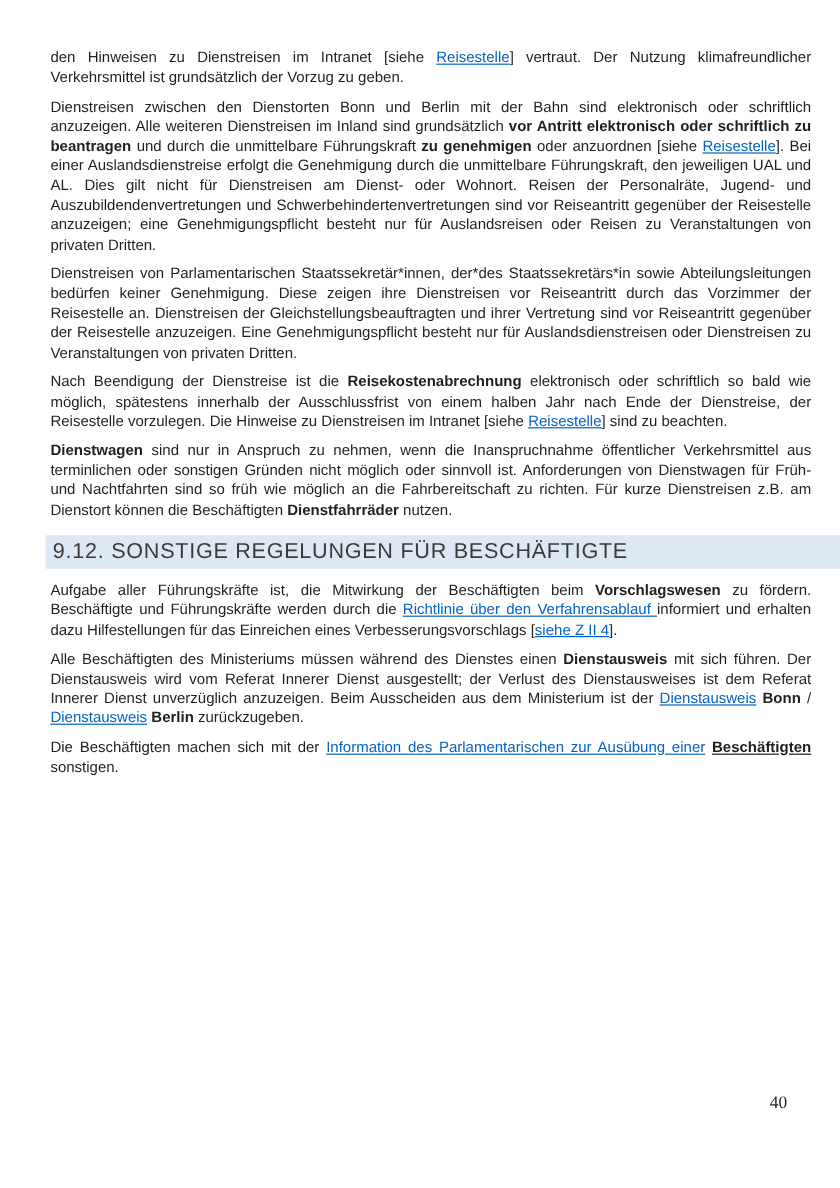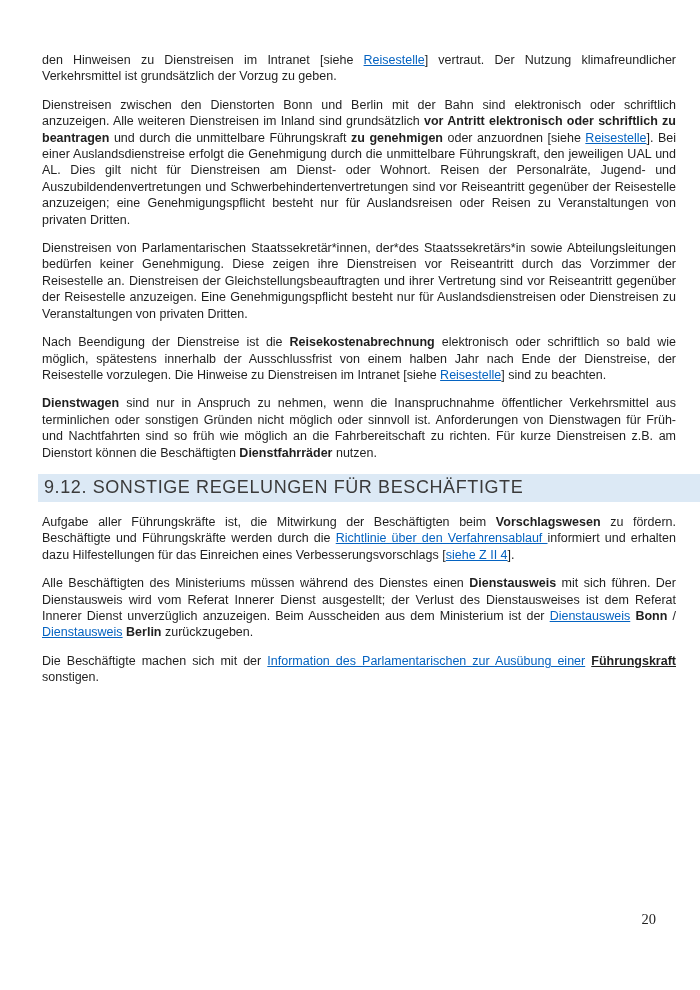--- a/index.html
+++ b/index.html
@@ -24,21 +24,21 @@
     position: absolute;
     left: 42px;
     top: 40px;
     width: 634px;
     font-size: 12.5px;
     line-height: 16.4px;
     color: var(--body-color, #1f1f1f);
     text-align: justify;
   }
   .para {
-    margin: 12px 0 8px 0;
+    margin: 0 0 8px 0;
   }
   .heading {
     background: var(--heading-bg, #dce9f5);
     color: var(--heading-color, #3a3a3a);
     font-size: 18px;
     line-height: 15px;
     letter-spacing: 0.6px;
     padding: 6px 0 7px 6px;
     margin: 13px 0 10px -4px;
     width: 683px;
@@ -74,16 +74,16 @@
 <div class="page">
   <div class="doc-body">
       <p class="para"><span class="run-text">den Hinweisen zu Dienstreisen im Intranet [siehe </span><a class="run-link">Reisestelle</a><span class="run-text">] vertraut. Der Nutzung klimafreundlicher Verkehrsmittel ist grundsätzlich der Vorzug zu geben.</span></p>
       <p class="para"><span class="run-text">Dienstreisen zwischen den Dienstorten Bonn und Berlin mit der Bahn sind elektronisch oder schriftlich anzuzeigen. Alle weiteren Dienstreisen im Inland sind grundsätzlich </span><span class="run-bold">vor Antritt elektronisch oder schriftlich zu beantragen</span><span class="run-text"> und durch die unmittelbare Führungskraft </span><span class="run-bold">zu genehmigen</span><span class="run-text"> oder anzuordnen [siehe </span><a class="run-link">Reisestelle</a><span class="run-text">]. Bei einer Auslandsdienstreise erfolgt die Genehmigung durch die unmittelbare Führungskraft, den jeweiligen UAL und AL. Dies gilt nicht für Dienstreisen am Dienst- oder Wohnort. Reisen der Personalräte, Jugend- und Auszubildendenvertretungen und Schwerbehindertenvertretungen sind vor Reiseantritt gegenüber der Reisestelle anzuzeigen; eine Genehmigungspflicht besteht nur für Auslandsreisen oder Reisen zu Veranstaltungen von privaten Dritten.</span></p>
       <p class="para"><span class="run-text">Dienstreisen von Parlamentarischen Staatssekretär*innen, der*des Staatssekretärs*in sowie Abteilungsleitungen bedürfen keiner Genehmigung. Diese zeigen ihre Dienstreisen vor Reiseantritt durch das Vorzimmer der Reisestelle an. Dienstreisen der Gleichstellungsbeauftragten und ihrer Vertretung sind vor Reiseantritt gegenüber der Reisestelle anzuzeigen. Eine Genehmigungspflicht besteht nur für Auslandsdienstreisen oder Dienstreisen zu Veranstaltungen von privaten Dritten.</span></p>
       <p class="para"><span class="run-text">Nach Beendigung der Dienstreise ist die </span><span class="run-bold">Reisekostenabrechnung</span><span class="run-text"> elektronisch oder schriftlich so bald wie möglich, spätestens innerhalb der Ausschlussfrist von einem halben Jahr nach Ende der Dienstreise, der Reisestelle vorzulegen. Die Hinweise zu Dienstreisen im Intranet [siehe </span><a class="run-link">Reisestelle</a><span class="run-text">] sind zu beachten.</span></p>
       <p class="para"><span class="run-bold">Dienstwagen</span><span class="run-text"> sind nur in Anspruch zu nehmen, wenn die Inanspruchnahme öffentlicher Verkehrsmittel aus terminlichen oder sonstigen Gründen nicht möglich oder sinnvoll ist. Anforderungen von Dienstwagen für Früh- und Nachtfahrten sind so früh wie möglich an die Fahrbereitschaft zu richten. Für kurze Dienstreisen z.B. am Dienstort können die Beschäftigten </span><span class="run-bold">Dienstfahrräder</span><span class="run-text"> nutzen.</span></p>
       <div class="heading">9.12. SONSTIGE REGELUNGEN FÜR BESCHÄFTIGTE</div>
       <p class="para"><span class="run-text">Aufgabe aller Führungskräfte ist, die Mitwirkung der Beschäftigten beim </span><span class="run-bold">Vorschlagswesen</span><span class="run-text"> zu fördern. Beschäftigte und Führungskräfte werden durch die </span><a class="run-link">Richtlinie über den Verfahrensablauf </a><span class="run-text">informiert und erhalten dazu Hilfestellungen für das Einreichen eines Verbesserungsvorschlags [</span><a class="run-link">siehe Z II 4</a><span class="run-text">].</span></p>
       <p class="para"><span class="run-text">Alle Beschäftigten des Ministeriums müssen während des Dienstes einen </span><span class="run-bold">Dienstausweis</span><span class="run-text"> mit sich führen. Der Dienstausweis wird vom Referat Innerer Dienst ausgestellt; der Verlust des Dienstausweises ist dem Referat Innerer Dienst unverzüglich anzuzeigen. Beim Ausscheiden aus dem Ministerium ist der </span><a class="run-link">Dienstausweis</a><span class="run-text"> </span><span class="run-bold">Bonn</span><span class="run-text"> / </span><a class="run-link">Dienstausweis</a><span class="run-text"> </span><span class="run-bold">Berlin</span><span class="run-text"> zurückzugeben.</span></p>
-      <p class="para"><span class="run-text">Die Beschäftigte machen sich mit der </span><a class="run-link">Information des Parlamentarischen zur Ausübung einer</a><span class="run-text"> </span><span class="run-boldlink">Führungskraft</span><span class="run-text"> sonstigen.</span></p>
+      <p class="para"><span class="run-text">Die Beschäftigten machen sich mit der </span><a class="run-link">Information des Parlamentarischen zur Ausübung einer</a><span class="run-text"> </span><span class="run-boldlink">Beschäftigten</span><span class="run-text"> sonstigen.</span></p>
     </div>
-  <div class="page-number">20</div>
+  <div class="page-number">40</div>
 </div>
 
 </body></html>

